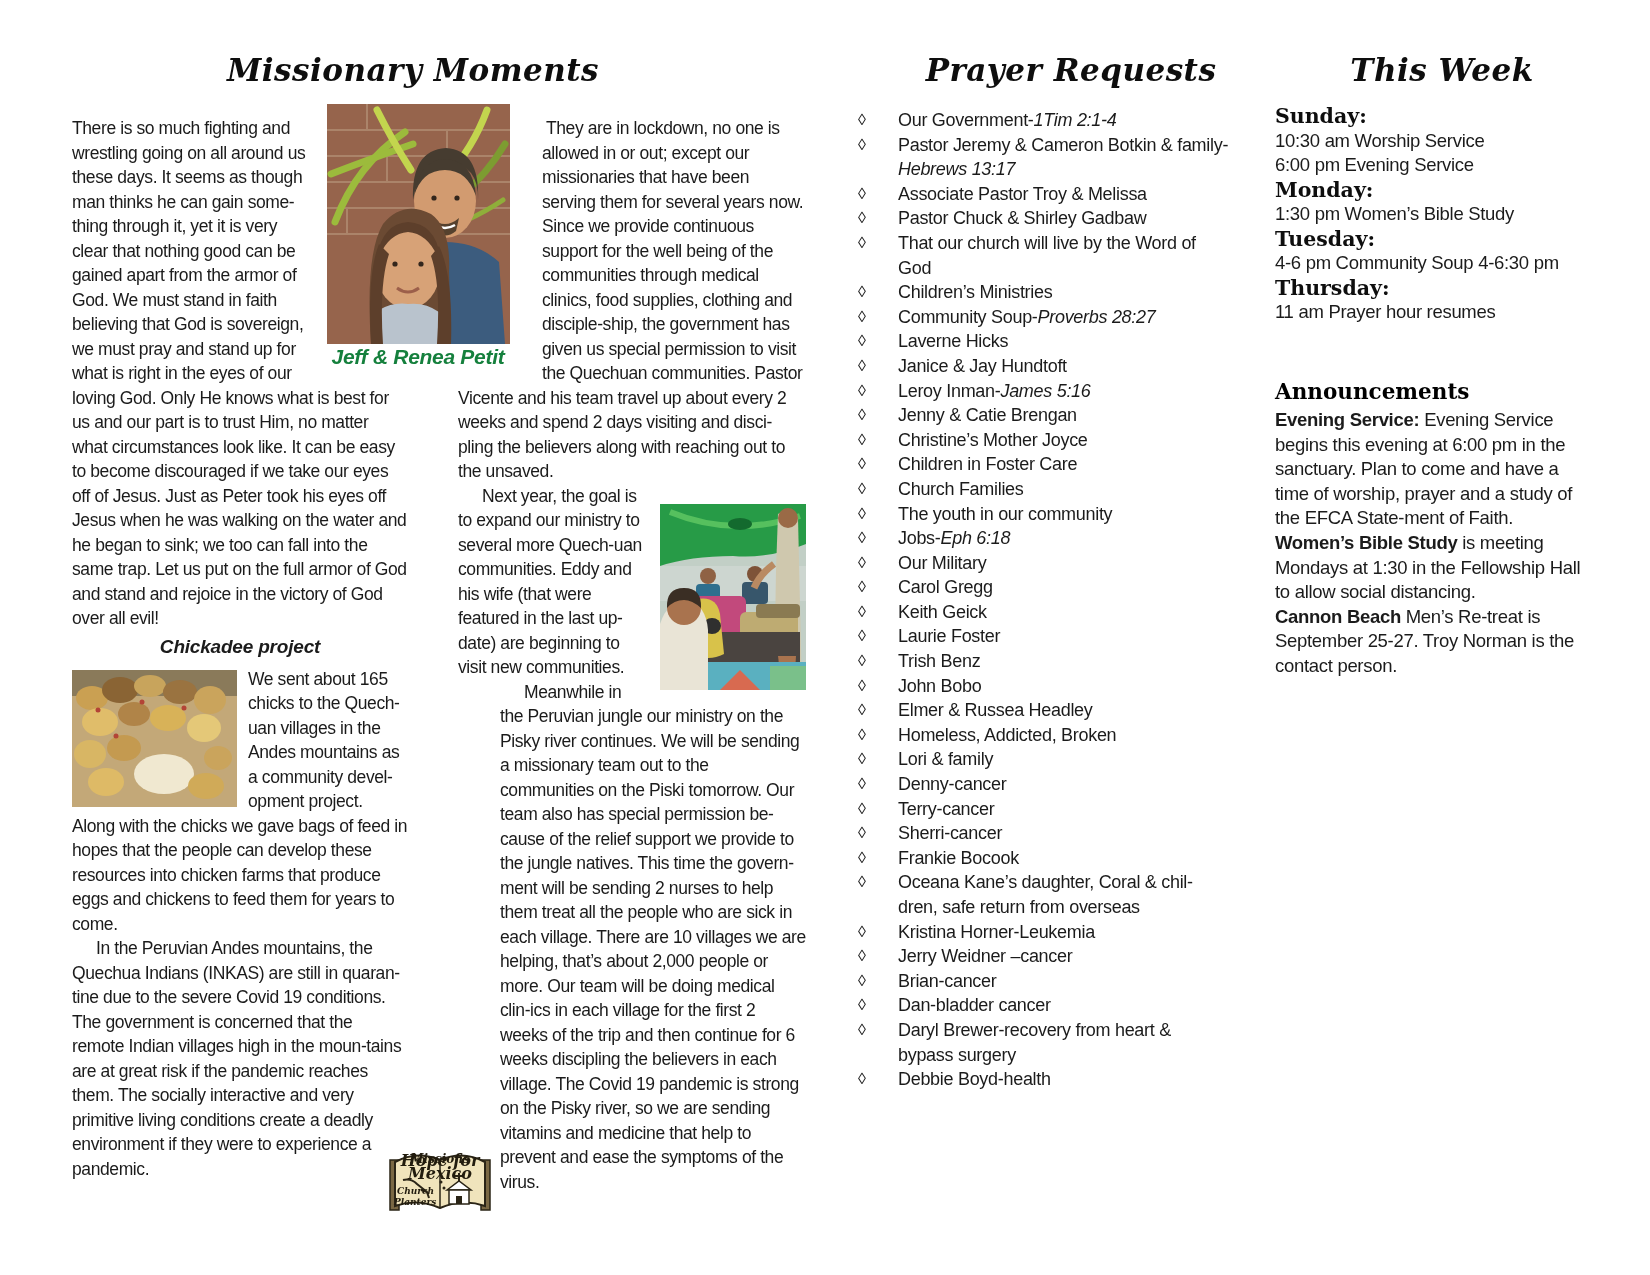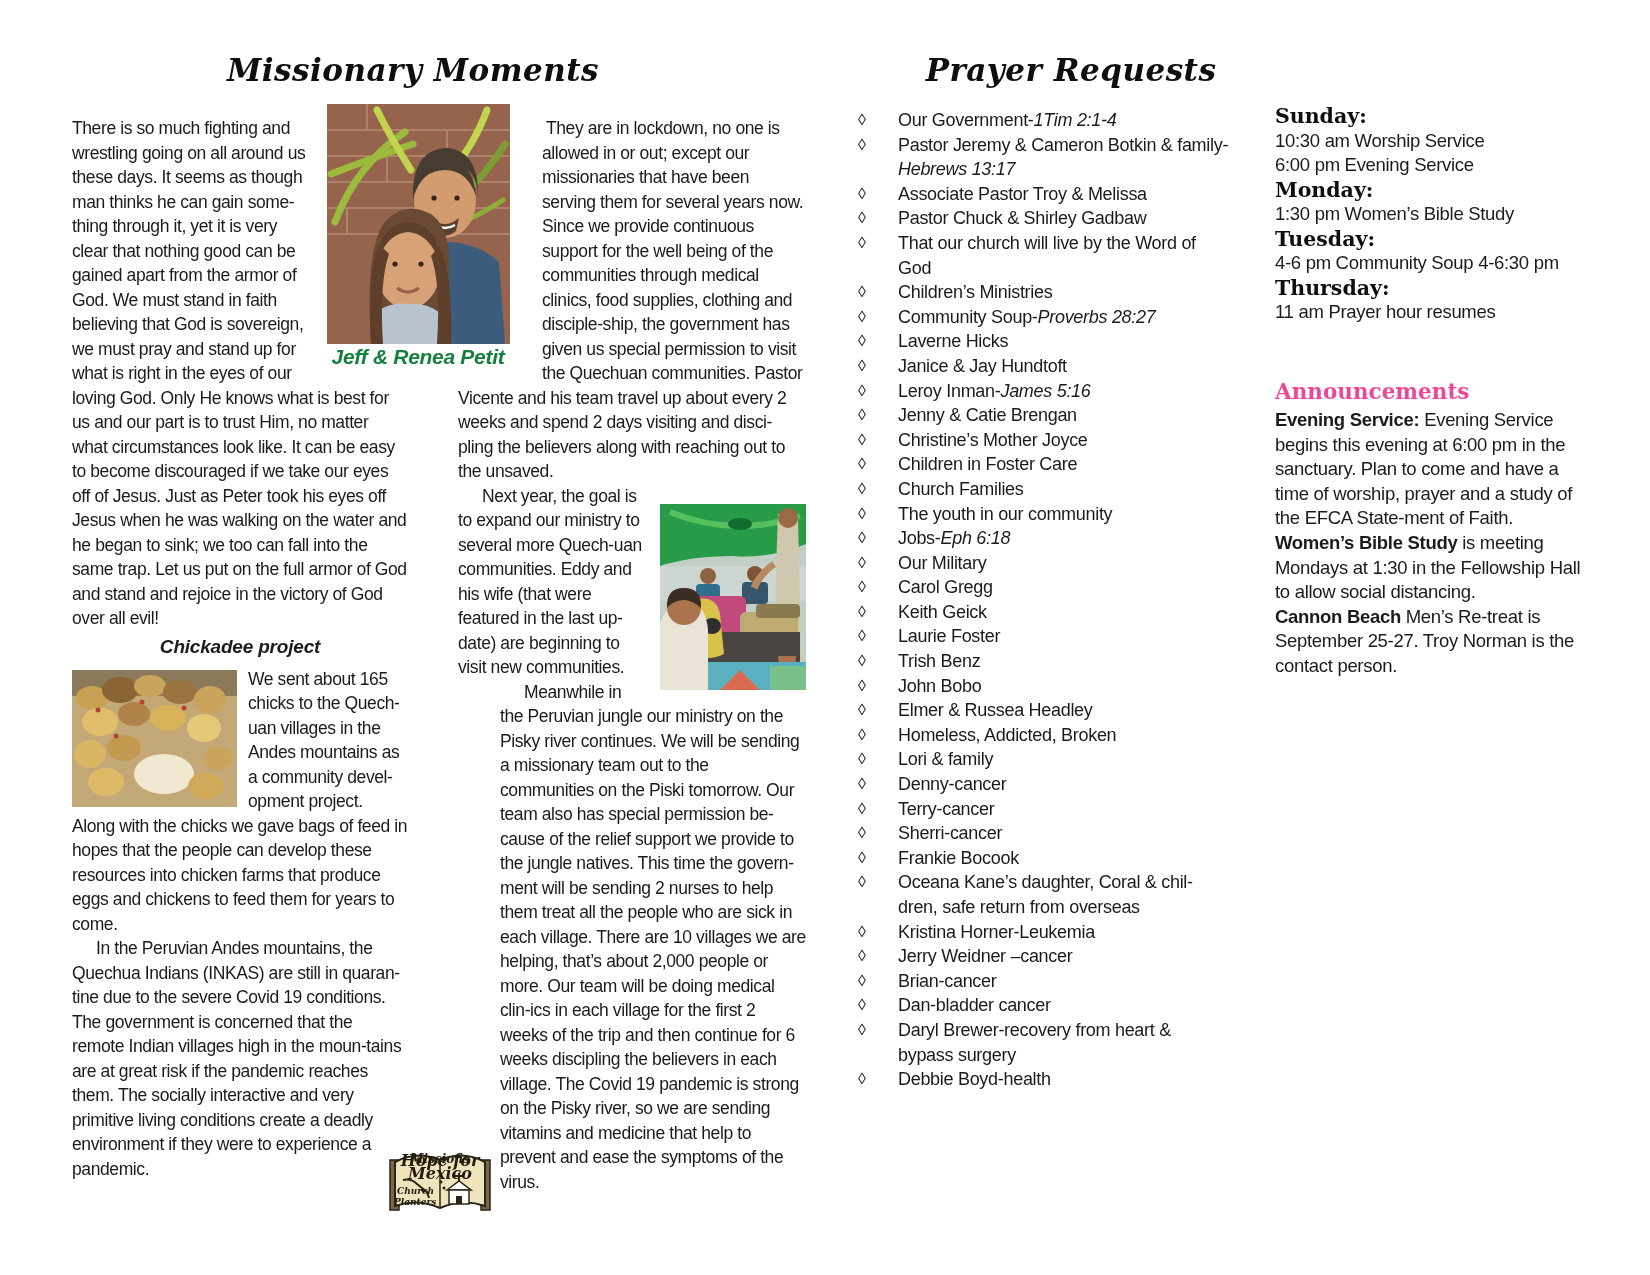--- a/index.html
+++ b/index.html
@@ -47,31 +47,32 @@
   .pi .bullet{flex:none;width:40px;font-size:16px;line-height:24.6px;color:#222}
   .pi .pt{flex:1;font-size:18px;line-height:24.6px;letter-spacing:-0.3px}
   .pi .pt em{font-style:italic}
 
   #schedule{position:absolute;left:1275px;top:104px;width:312px}
   .day{font-family:"DejaVu Serif",serif;font-weight:bold;font-size:20.5px;line-height:24.5px;color:#0e0e0e}
   .event{font-size:18.5px;line-height:24.5px;letter-spacing:-0.3px}
 
   #announce{position:absolute;left:1275px;top:378px;width:306px}
   #announce-title{font-family:"DejaVu Serif",serif;font-weight:bold;font-size:21.5px;
-                  line-height:27px;color:#ec4899;margin-bottom:3px}
+                  line-height:27px;color:#000000;margin-bottom:3px}
   .ann{font-size:18.5px;line-height:24.6px;letter-spacing:-0.3px}
   .ann b{font-weight:bold}
 </style>
 </head>
 <body>
 
 <div id="page">
 
   <div class="sec-title" id="mm-title">Missionary Moments</div>
   <div class="sec-title" id="pr-title">Prayer Requests</div>
+  <div class="sec-title" id="tw-title">This Week</div>
 
   <div id="couple">
     <svg viewBox="0 0 183 240" width="183" height="240">
       <rect width="183" height="240" fill="#96644c"></rect>
       <g stroke="#b59277" stroke-width="2" opacity="0.7">
         <line x1="0" y1="26" x2="183" y2="26"></line>
           <line x1="0" y1="52" x2="183" y2="52"></line>
         <line x1="0" y1="78" x2="183" y2="78"></line>
           <line x1="0" y1="104" x2="183" y2="104"></line>
         <line x1="0" y1="130" x2="183" y2="130"></line>

